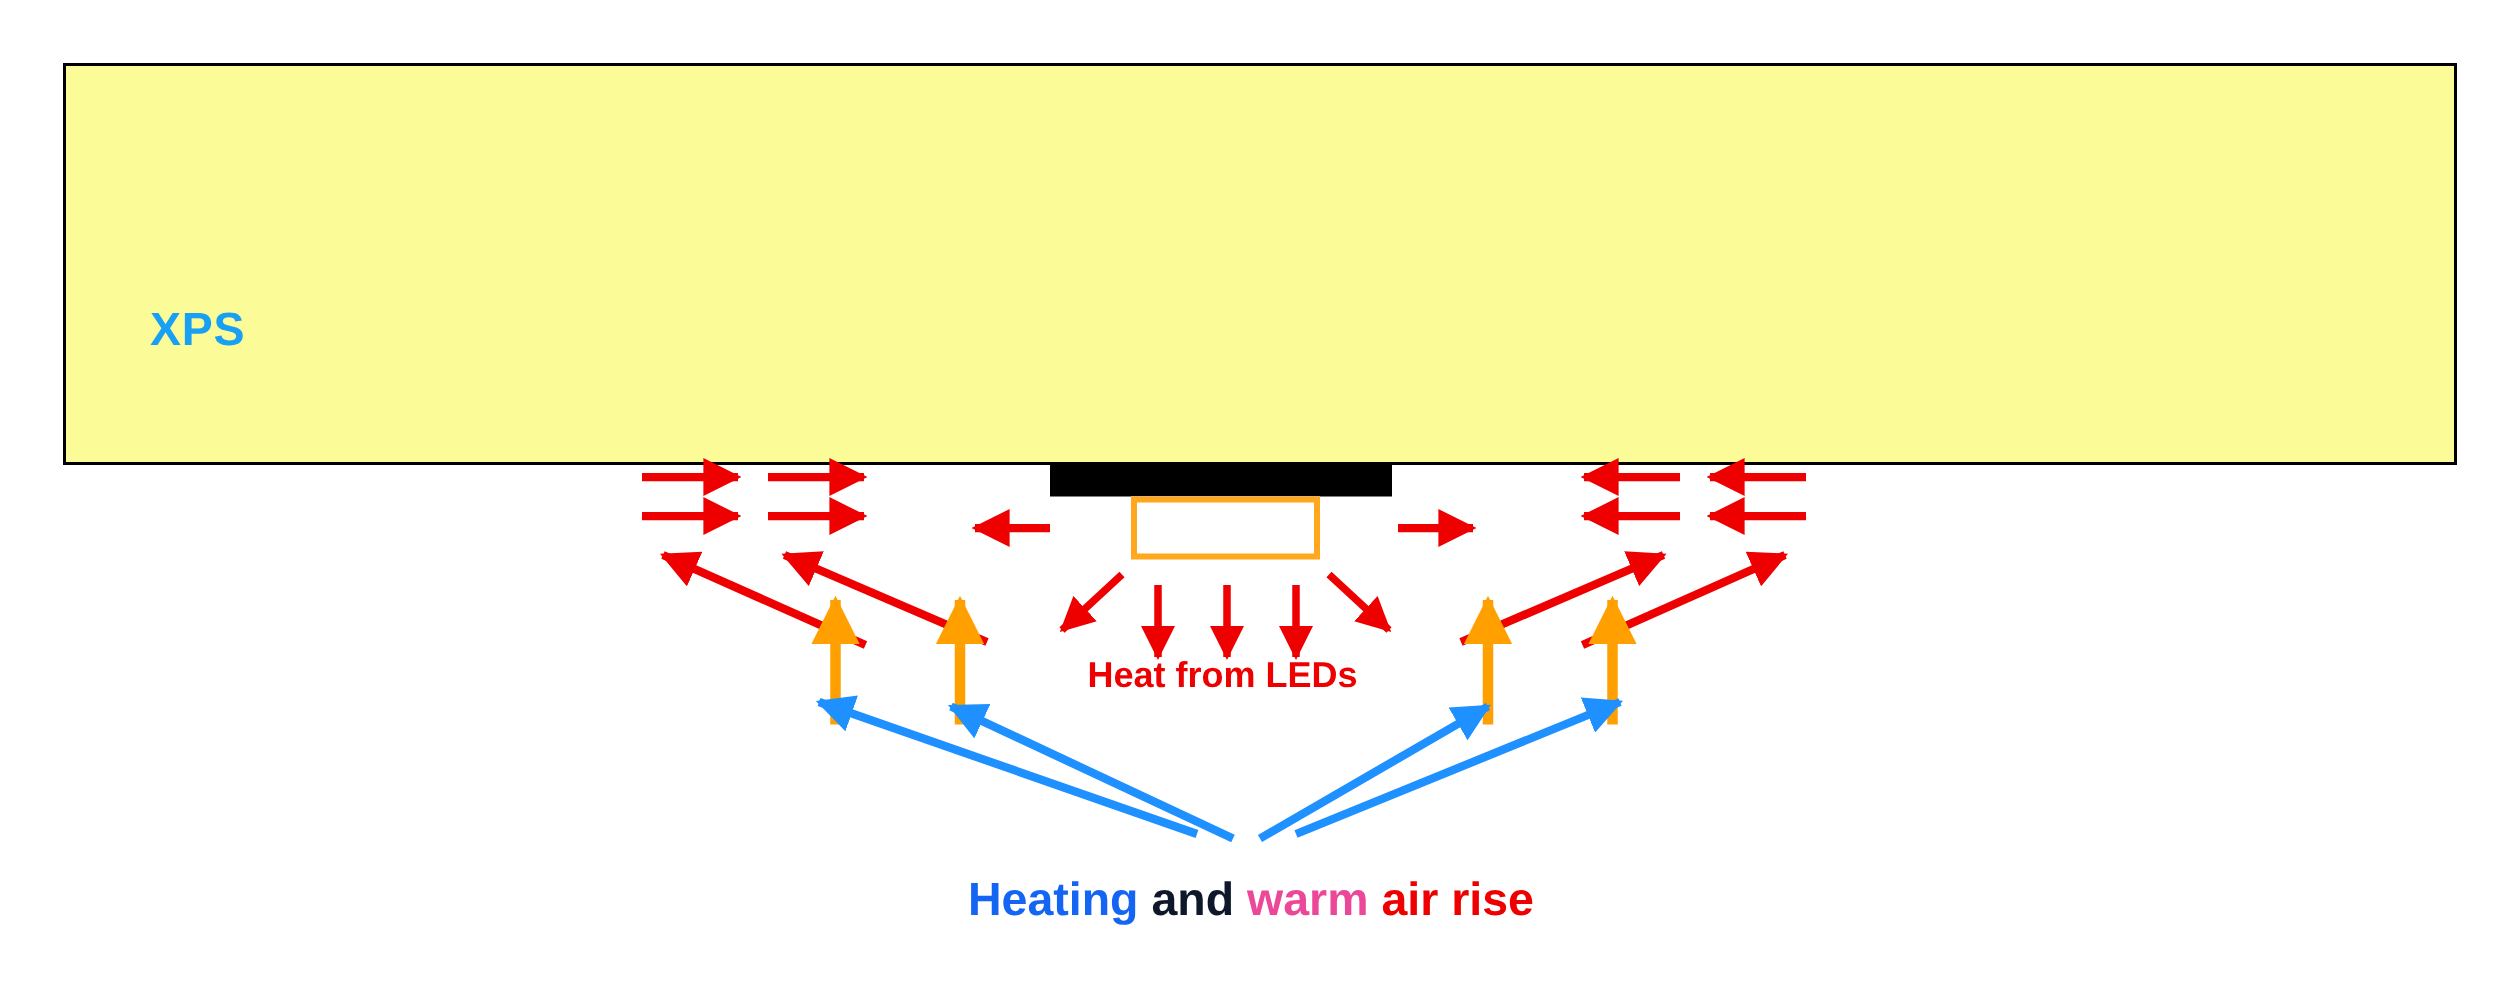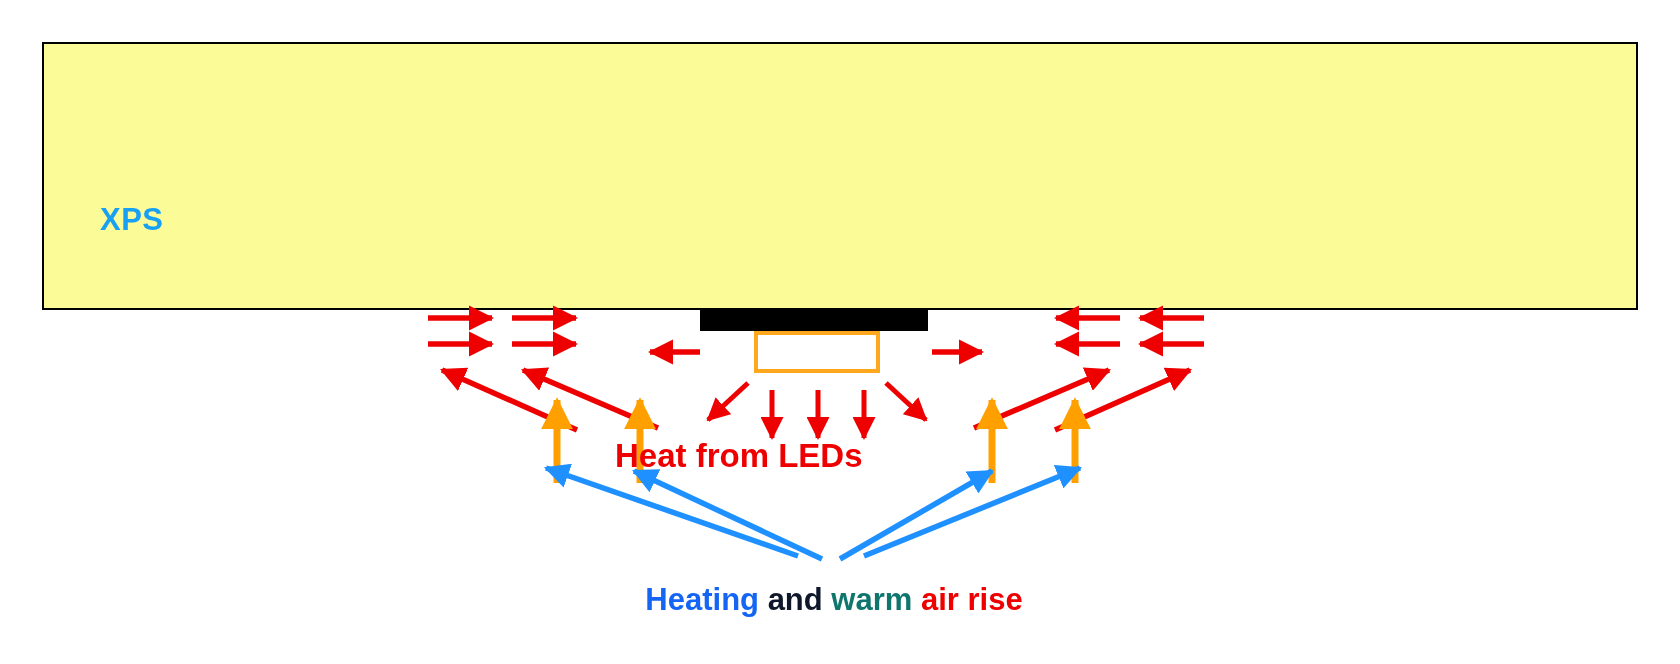--- a/index.html
+++ b/index.html
@@ -15,22 +15,22 @@
     position:absolute;left:56px;top:158px;font-size:31px;font-weight:bold;
     color:var(--xpsText);letter-spacing:0.5px;
   }
   .led-bar{position:absolute;left:700px;top:310px;width:228px;height:21px;background:var(--ledBar);}
   .led-box{
     position:absolute;left:754px;top:331px;width:118px;height:34px;background:#ffffff;
     border:4px solid var(--ledBoxBorder);box-sizing:content-box;
   }
   .arrow-layer{position:absolute;left:0;top:0;width:1680px;height:664px;}
   .heat-label{
-    position:absolute;left:615px;top:437px;width:400px;text-align:left;
-    font-size:33px;font-weight:bold;color:var(--red);
+    position:absolute;left:615px;top:437px;width:400px;text-align:center;
+    font-size:24px;font-weight:bold;color:var(--red);
   }
   .rise-label{
     position:absolute;left:0;top:582px;width:1668px;text-align:center;
     font-size:31px;font-weight:bold;white-space:pre;
   }
 </style>
 </head>
 <body>
 
 <div class="canvas">
@@ -78,15 +78,15 @@
       <line x1="992" y1="483" x2="992" y2="400" stroke="#FFA000" stroke-width="7" marker-end="url(#ah-orange)"></line>
       <line x1="1075" y1="483" x2="1075" y2="400" stroke="#FFA000" stroke-width="7" marker-end="url(#ah-orange)"></line>
       <line x1="798" y1="556" x2="546" y2="468" stroke="#1E90FF" stroke-width="5.5" marker-end="url(#ah-blue)"></line>
       <line x1="822" y1="559" x2="634" y2="471" stroke="#1E90FF" stroke-width="5.5" marker-end="url(#ah-blue)"></line>
       <line x1="840" y1="559" x2="992" y2="471" stroke="#1E90FF" stroke-width="5.5" marker-end="url(#ah-blue)"></line>
       <line x1="864" y1="556" x2="1080" y2="468" stroke="#1E90FF" stroke-width="5.5" marker-end="url(#ah-blue)"></line>
     </svg>
 
   <div class="heat-label">Heat from LEDs</div>
 
-  <div class="rise-label"><span style="color: rgb(21, 101, 245);">Heating </span><span style="color: #0f172a;">and </span><span style="color: #0f766e;">warm </span><span style="color: rgb(238, 0, 0); text-align: right;">air rise</span></div>
+  <div class="rise-label"><span style="color: rgb(21, 101, 245);">Heating </span><span style="color: #0f172a;">and </span><span style="color: #ec4899;">warm </span><span style="color: rgb(238, 0, 0); text-align: right;">air rise</span></div>
 
 </div>
 
 </body></html>

